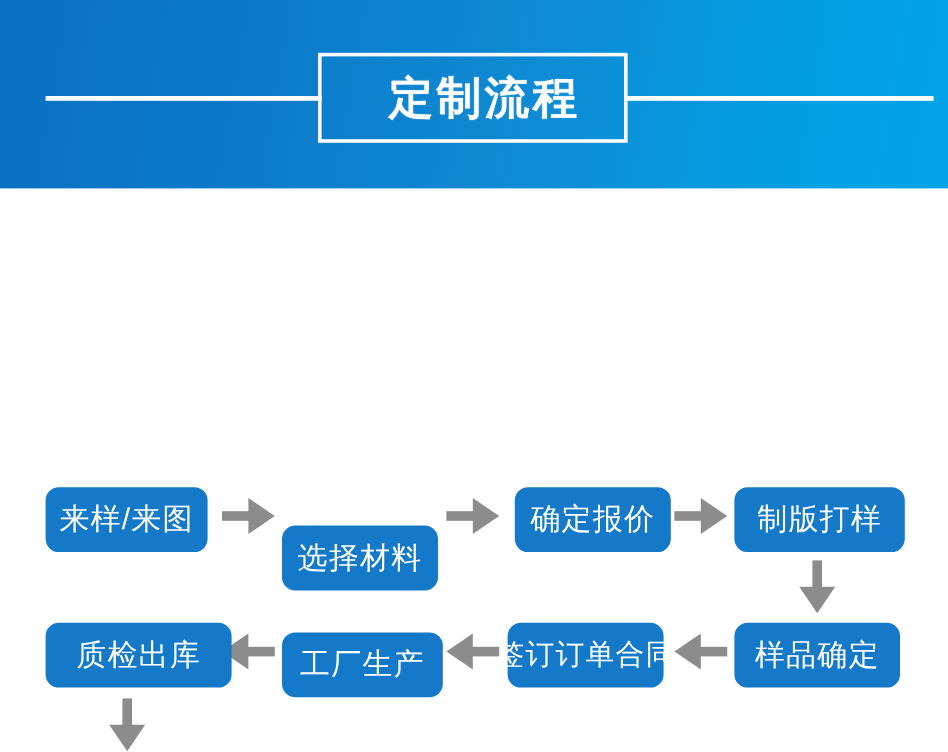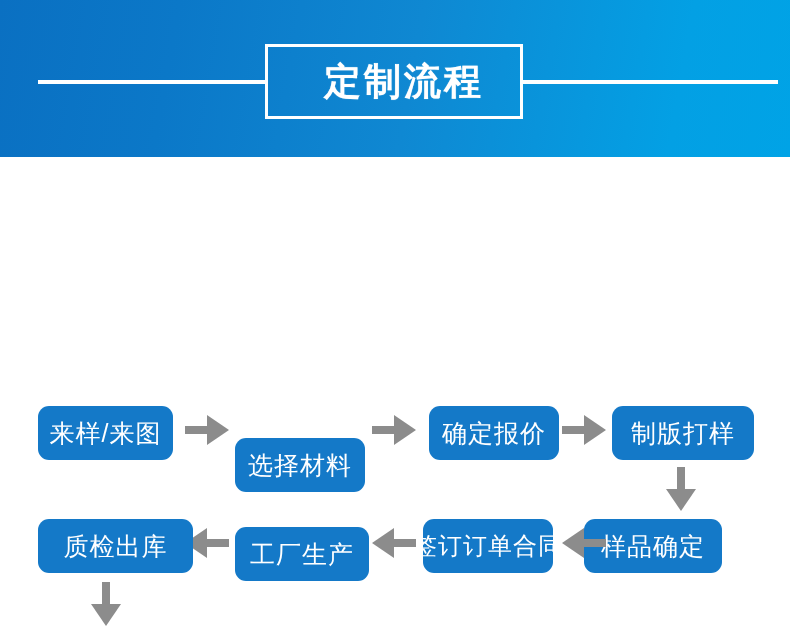--- a/index.html
+++ b/index.html
@@ -160,21 +160,21 @@
 
   <div class="node" style="left:612px; top:249px; width:142px;">
     <span>制版打样</span>
   </div>
 
   <div class="arrow down" style="left:666px; top:310px;">
     <span class="shaft"></span>
     <span class="head"></span>
   </div>
 
-  <div class="node" style="left:584px; top:362px; width:138px;">
+  <div class="node" style="left:612px; top:362px; width:138px;">
     <span>样品确定</span>
   </div>
   <div class="arrow left" style="left:562px; top:371px;">
     <span class="shaft"></span>
     <span class="head"></span>
   </div>
 
   <div class="node" style="left:423px; top:362px; width:130px; font-size:24px;">
     <span>签订订单合同</span>
   </div>

